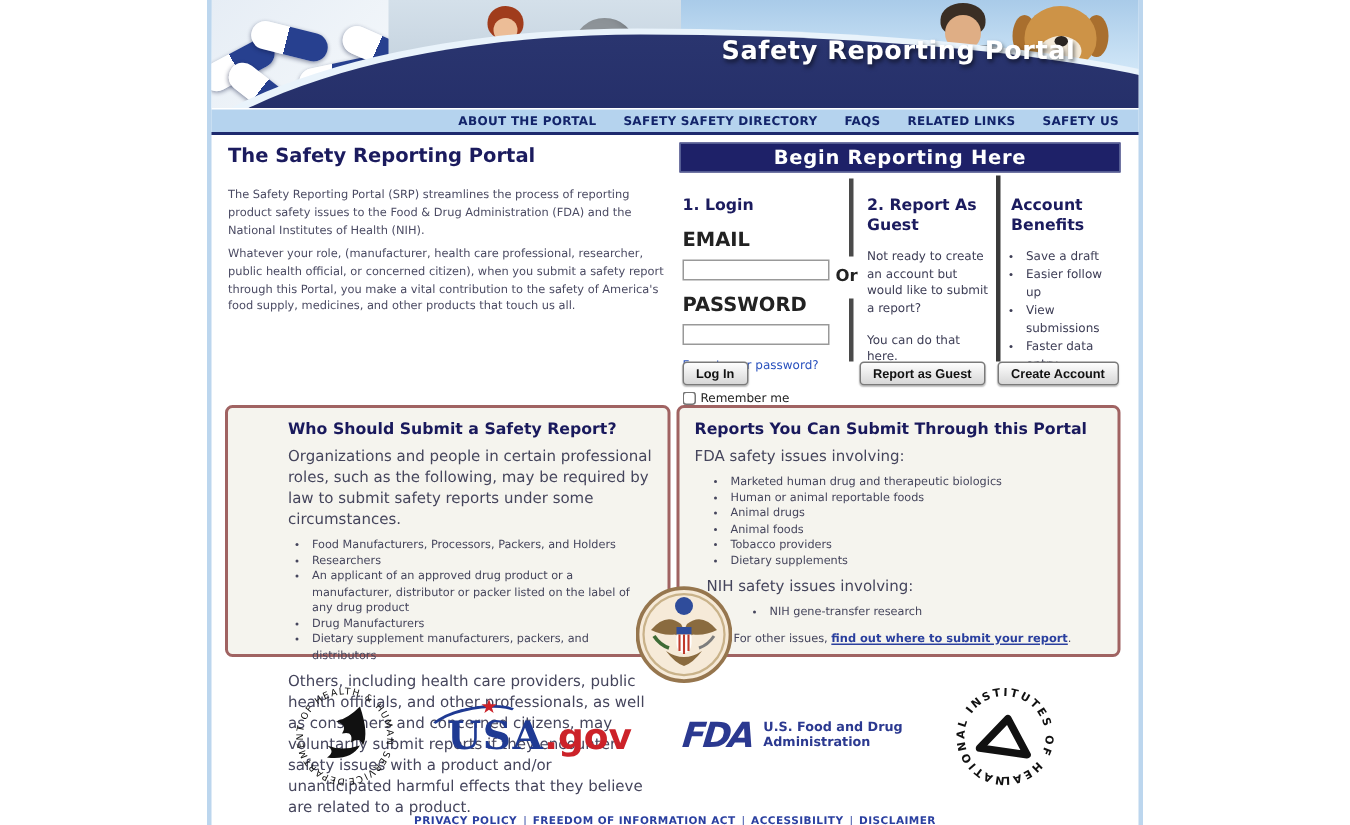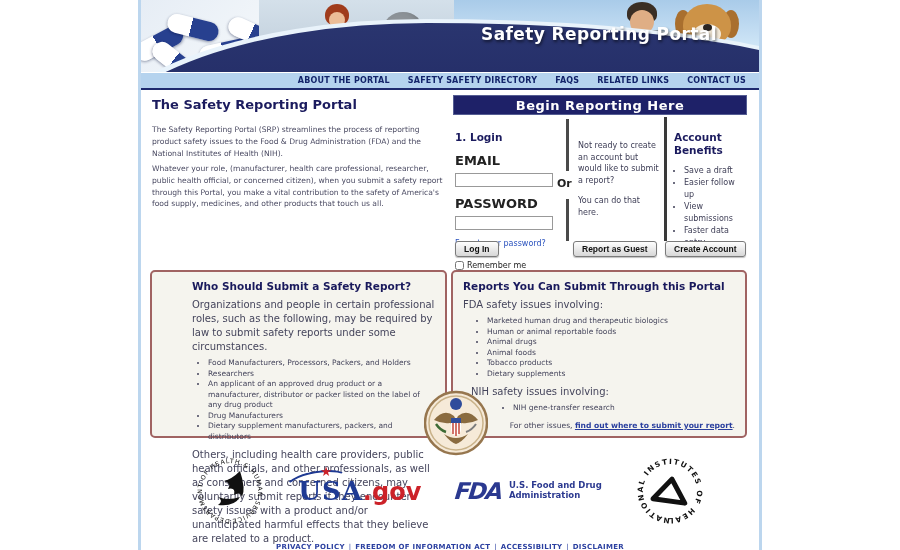--- a/index.html
+++ b/index.html
@@ -93,21 +93,21 @@
          background:#f5f4ee; padding:8px 10px; }
   .box-left { left:9px; width:297px;padding-left:40px; }
   .box-right { left:310px; width:296px; }
   .box-h { font-size:10.5px; font-weight:bold; color:#19195c; }
   .box p, .box .blbl { font-size:10px; color:#45455c; line-height:1.4; margin-top:6px; }
   .box ul { margin:4px 0 0 16px; }
   .box li { font-size:7.5px; color:#45455c; line-height:1.4; }
   .box-link { font-size:7.6px; color:#2a3f9e; text-decoration:underline; font-weight:bold; cursor:pointer; }
   .who-link { display:inline-block; margin-top:7px; }
   .nih-ul { margin-left:26px !important;padding-left:24px; }
-  .other-line { font-size:7.6px; color:#45455c; margin:7px 0 0 26px;text-align:right; }
+  .other-line { font-size:7.6px; color:#45455c; margin:7px 0 0 26px; }
   .fda-ul { margin-left:24px !important; }
 
   
   .seal { position:absolute; left:283px; top:390px; width:64px; height:66px; z-index:5; }
 
   
   .footer-logos { position:absolute; left:0; top:452px; width:618px; height:78px;
                   display:flex; align-items:center; justify-content:center; gap:34px; }
   .hhs-logo, .nih-logo { width:68px; height:68px; }
   .usagov { position:relative; display:flex; align-items:baseline; }
@@ -159,21 +159,21 @@
       <div class="swoosh-light"></div>
       <div class="swoosh"></div>
       <span class="banner-title" style="z-index:5">Safety Reporting Portal</span>
     </div>
 
     <div class="nav">
         <span class="nav-item">ABOUT THE PORTAL</span>
         <span class="nav-item">SAFETY SAFETY DIRECTORY</span>
         <span class="nav-item">FAQS</span>
         <span class="nav-item">RELATED LINKS</span>
-        <span class="nav-item">CONTACT US</span>
+        <span class="nav-item">SAFETY US</span>
       </div>
 
     <div class="intro-heading">The Safety Reporting Portal</div>
     <div class="intro-p intro-p2">Whatever your role, (manufacturer, health care professional, researcher, public health official, or concerned citizen), when you submit a safety report through this Portal, you make a vital contribution to the safety of America's food supply, medicines, and other products that touch us all.</div>
     <div class="intro-p intro-p1">The Safety Reporting Portal (SRP) streamlines the process of reporting product safety issues to the Food &amp; Drug Administration (FDA) and the National Institutes of Health (NIH).</div>
 
     <div class="panel-bar">
       <span>Begin Reporting Here</span>
     </div>
     <div class="panel">
@@ -189,20 +189,21 @@
           <span>Remember me</span>
         </div>
       </div>
       <button class="btn login-btn">Log In</button>
 
       <div class="or-seg or-seg1"></div>
       <div class="or-label">Or</div>
       <div class="or-seg or-seg2"></div>
 
       <div class="guest-col">
+        <div class="col-h">2. Report As Guest</div>
         <p>Not ready to create an account but would like to submit a report?</p>
         <p>You can do that here.</p>
       </div>
       <button class="btn guest-btn">Report as Guest</button>
 
       <div class="benefits-divider"></div>
       <div class="benefits-col">
         <div class="col-h">Account Benefits</div>
         <ul>
             <li>Save a draft</li>
@@ -229,21 +230,21 @@
     </div>
 
     <div class="box box-right">
       <div class="box-h">Reports You Can Submit Through this Portal</div>
       <p class="blbl">FDA safety issues involving:</p>
       <ul class="fda-ul">
           <li>Marketed human drug and therapeutic biologics</li>
           <li>Human or animal reportable foods</li>
           <li>Animal drugs</li>
           <li>Animal foods</li>
-          <li>Tobacco products</li>
+          <li>Tobacco providers</li>
           <li>Dietary supplements</li>
         </ul>
       <p class="blbl" style="margin-left:8px">NIH safety issues involving:</p>
       <ul class="nih-ul">
           <li>NIH gene-transfer research</li>
         </ul>
       <div class="other-line">
         <span>For other issues, </span><span class="box-link">find out where to submit your report</span><span>.</span>
       </div>
     </div>

